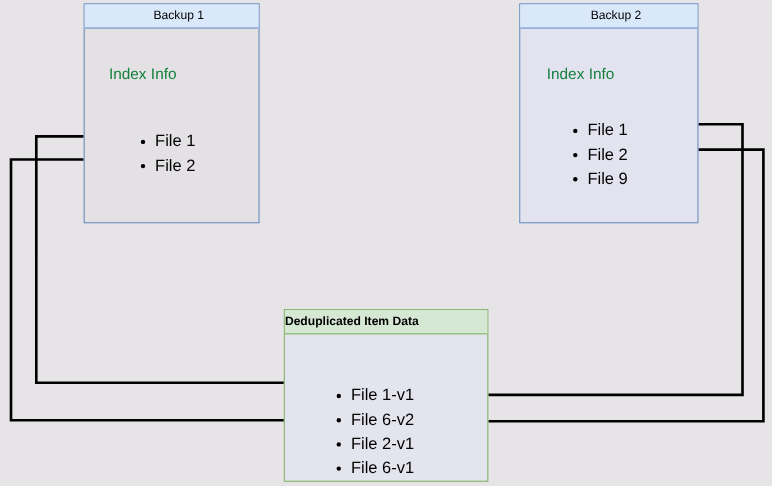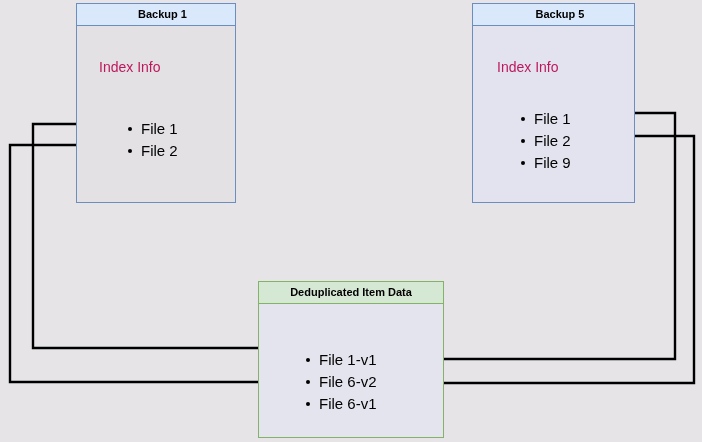--- a/index.html
+++ b/index.html
@@ -27,34 +27,34 @@
     box-sizing: border-box;
     border: 1px solid #6c8ebf;
     background: #e3e1e4;
   }
   .node .node-header {
     box-sizing: border-box;
     height: 22px;
     line-height: 20px;
     text-align: center;
     font-size: 11px;
-    font-weight: bold;
+    font-weight: normal;
     color: #000000;
     background: #dae8fc;
     border-bottom: 1px solid #6c8ebf;
     padding-left: 13px;
   }
   .node .node-body {
     position: relative;
     height: calc(100% - 22px);
   }
   .node .node-caption {
     position: absolute;
     font-size: 14px;
-    color: #be185d;
+    color: #15803d;
     white-space: nowrap;
   }
 
   
   #backup-1 { left: 76px; top: 3px; width: 160px; height: 200px; }
   #backup-1 .node-caption { left: 22px; top: 33px; }
 
   
   #backup-2 { left: 472px; top: 3px; width: 163px; height: 200px;
               background: #e3e3f0; }
@@ -65,21 +65,21 @@
     position: absolute;
     box-sizing: border-box;
     left: 258px; top: 281px; width: 186px; height: 157px;
     border: 1px solid #82b366;
     background: #e4e4ee;
   }
   #dedup .node-header {
     box-sizing: border-box;
     height: 22px;
     line-height: 20px;
-    text-align: center;
+    text-align: left;
     font-size: 11px;
     font-weight: bold;
     color: #000000;
     background: #d5e8d4;
     border-bottom: 1px solid #82b366;
   }
   #dedup .node-body { position: relative; height: calc(100% - 22px); }
 
   
   .bullet-list {
@@ -146,35 +146,36 @@
     <div class="node-body">
       <div class="node-caption">Index Info</div>
       <ul class="bullet-list" id="backup-1-files">
         <li>File 1</li>
         <li>File 2</li>
       </ul>
     </div>
   </div>
 
   <div class="node" id="backup-2">
-    <div class="node-header">Backup 5</div>
+    <div class="node-header">Backup 2</div>
     <div class="node-body">
       <div class="node-caption">Index Info</div>
       <ul class="bullet-list" id="backup-2-files">
         <li>File 1</li>
         <li>File 2</li>
         <li>File 9</li>
       </ul>
     </div>
   </div>
 
   <div id="dedup">
     <div class="node-header">Deduplicated Item Data</div>
     <div class="node-body">
       <ul class="bullet-list" id="dedup-files">
         <li>File 1-v1</li>
         <li>File 6-v2</li>
+        <li>File 2-v1</li>
         <li>File 6-v1</li>
       </ul>
     </div>
   </div>
 
 </div>
 
 </body></html>

